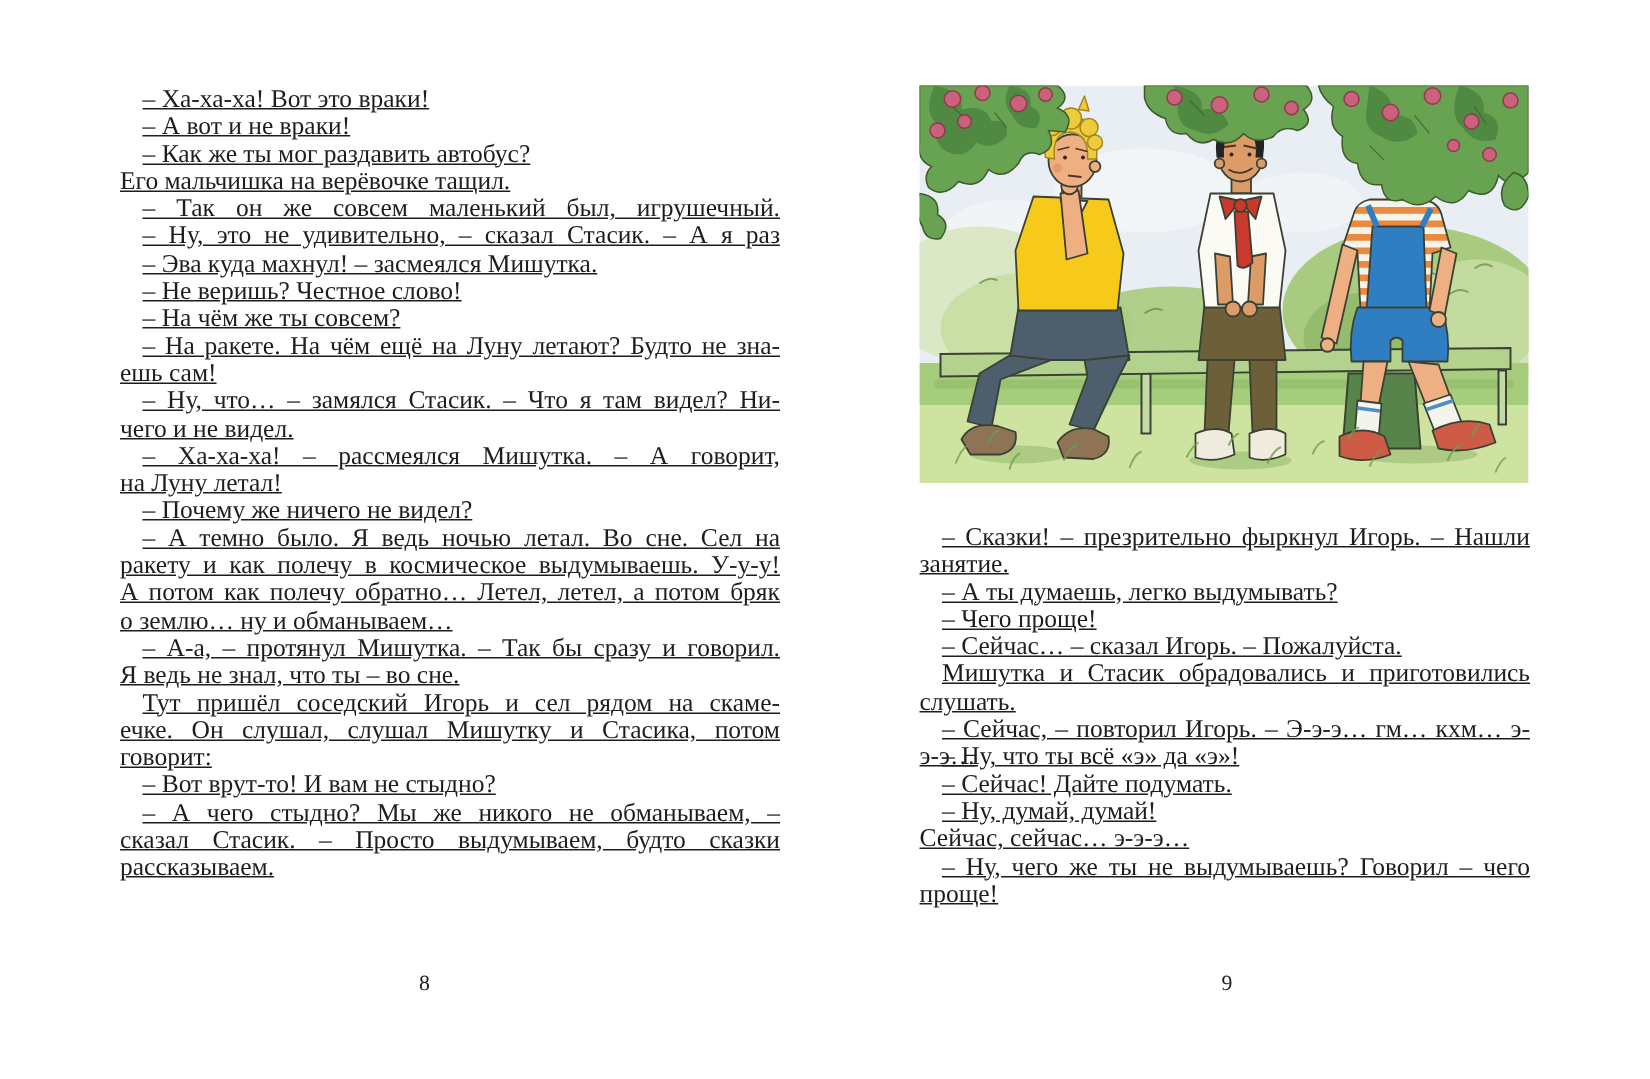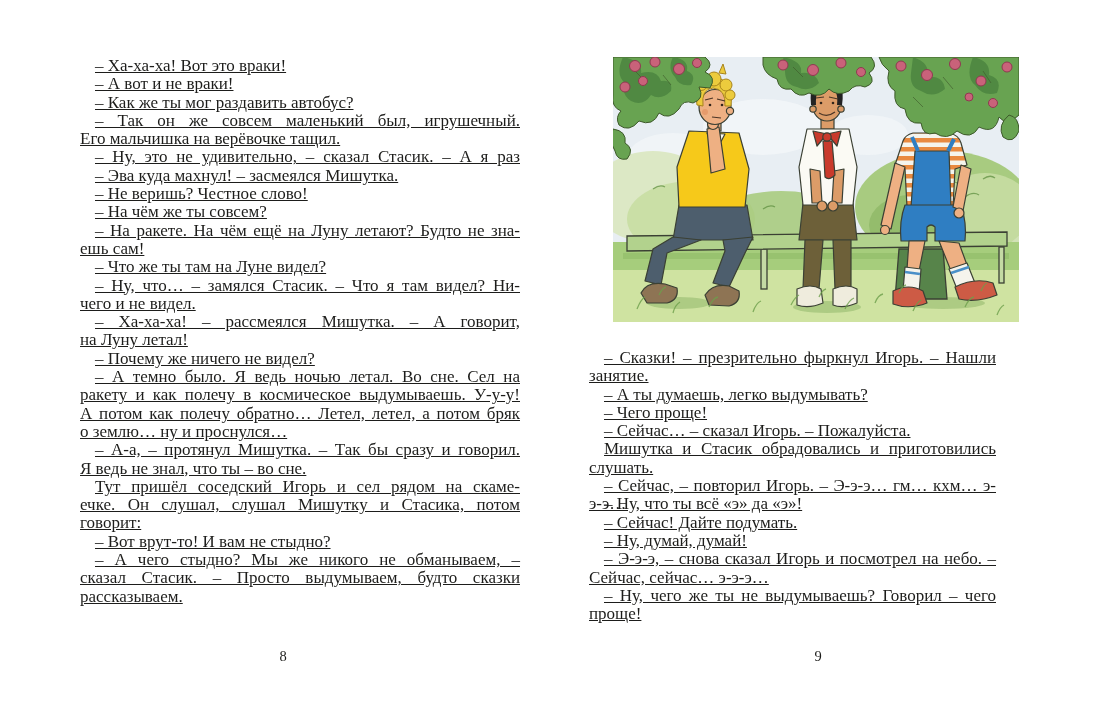--- a/index.html
+++ b/index.html
@@ -15,38 +15,37 @@
 </style>
 </head>
 <body>
 
 <div id="spread">
 
   <div class="col" style="left:80px;top:57px;width:440px;">
       <div class="line ind">– Ха-ха-ха! Вот это враки!</div>
       <div class="line ind">– А вот и не враки!</div>
       <div class="line ind">– Как же ты мог раздавить автобус?</div>
+      <div class="line">Его мальчишка на верёвочке тащил.</div>
       <div class="line ind just">– Так он же совсем маленький был, игрушечный.</div>
-      <div class="line">Его мальчишка на верёвочке тащил.</div>
       <div class="line ind just">– Ну, это не удивительно, – сказал Стасик. – А я раз</div>
       <div class="line ind">– Эва куда махнул! – засмеялся Мишутка.</div>
       <div class="line ind">– Не веришь? Честное слово!</div>
       <div class="line ind">– На чём же ты совсем?</div>
       <div class="line ind just">– На ракете. На чём ещё на Луну летают? Будто не зна-</div>
       <div class="line">ешь сам!</div>
-      <div class="line ind">– Что же ты там на Луне видел?</div>
       <div class="line ind just">– Ну, что… – замялся Стасик. – Что я там видел? Ни-</div>
       <div class="line">чего и не видел.</div>
       <div class="line ind just">– Ха-ха-ха! – рассмеялся Мишутка. – А говорит,</div>
       <div class="line">на Луну летал!</div>
       <div class="line ind">– Почему же ничего не видел?</div>
       <div class="line ind just">– А темно было. Я ведь ночью летал. Во сне. Сел на</div>
       <div class="line just">ракету и как полечу в космическое выдумываешь. У-у-у!</div>
       <div class="line just">А потом как полечу обратно… Летел, летел, а потом бряк</div>
-      <div class="line">о землю… ну и проснулся…</div>
+      <div class="line">о землю… ну и обманываем…</div>
       <div class="line ind just">– А-а, – протянул Мишутка. – Так бы сразу и говорил.</div>
       <div class="line">Я ведь не знал, что ты – во сне.</div>
       <div class="line ind just">Тут пришёл соседский Игорь и сел рядом на скаме-</div>
       <div class="line just">ечке. Он слушал, слушал Мишутку и Стасика, потом</div>
       <div class="line">говорит:</div>
       <div class="line ind">– Вот врут-то! И вам не стыдно?</div>
       <div class="line ind just">– А чего стыдно? Мы же никого не обманываем, –</div>
       <div class="line just">сказал Стасик. – Просто выдумываем, будто сказки</div>
       <div class="line">рассказываем.</div>
     </div>
@@ -220,32 +219,31 @@
             <circle cx="342" cy="7" r="5.5"></circle>
           <circle cx="368" cy="24" r="5"></circle>
             <circle cx="394" cy="10" r="5"></circle>
             <circle cx="380" cy="46" r="4.5"></circle>
             <circle cx="356" cy="40" r="4"></circle>
         </g>
       </g>
     </svg>
   </div>
 
-  <div class="col" style="left:589px;top:349px;width:407px;">
+  <div class="col" style="left:613px;top:349px;width:407px;">
       <div class="line ind just">– Сказки! – презрительно фыркнул Игорь. – Нашли</div>
       <div class="line">занятие.</div>
       <div class="line ind">– А ты думаешь, легко выдумывать?</div>
       <div class="line ind">– Чего проще!</div>
       <div class="line ind">– Сейчас… – сказал Игорь. – Пожалуйста.</div>
       <div class="line ind just">Мишутка и Стасик обрадовались и приготовились</div>
       <div class="line">слушать.</div>
       <div class="line ind just">– Сейчас, – повторил Игорь. – Э-э-э… гм… кхм… э-э-э…</div>
       <div class="line ind">– Ну, что ты всё «э» да «э»!</div>
       <div class="line ind">– Сейчас! Дайте подумать.</div>
       <div class="line ind">– Ну, думай, думай!</div>
-      <div class="line ind just">– Э-э-э, – снова сказал Игорь и посмотрел на небо. –</div>
       <div class="line">Сейчас, сейчас… э-э-э…</div>
       <div class="line ind just">– Ну, чего же ты не выдумываешь? Говорил – чего</div>
       <div class="line">проще!</div>
     </div>
   <div class="pagenum" style="left:818px;top:648px;">9</div>
 
 </div>
 
 </body></html>

